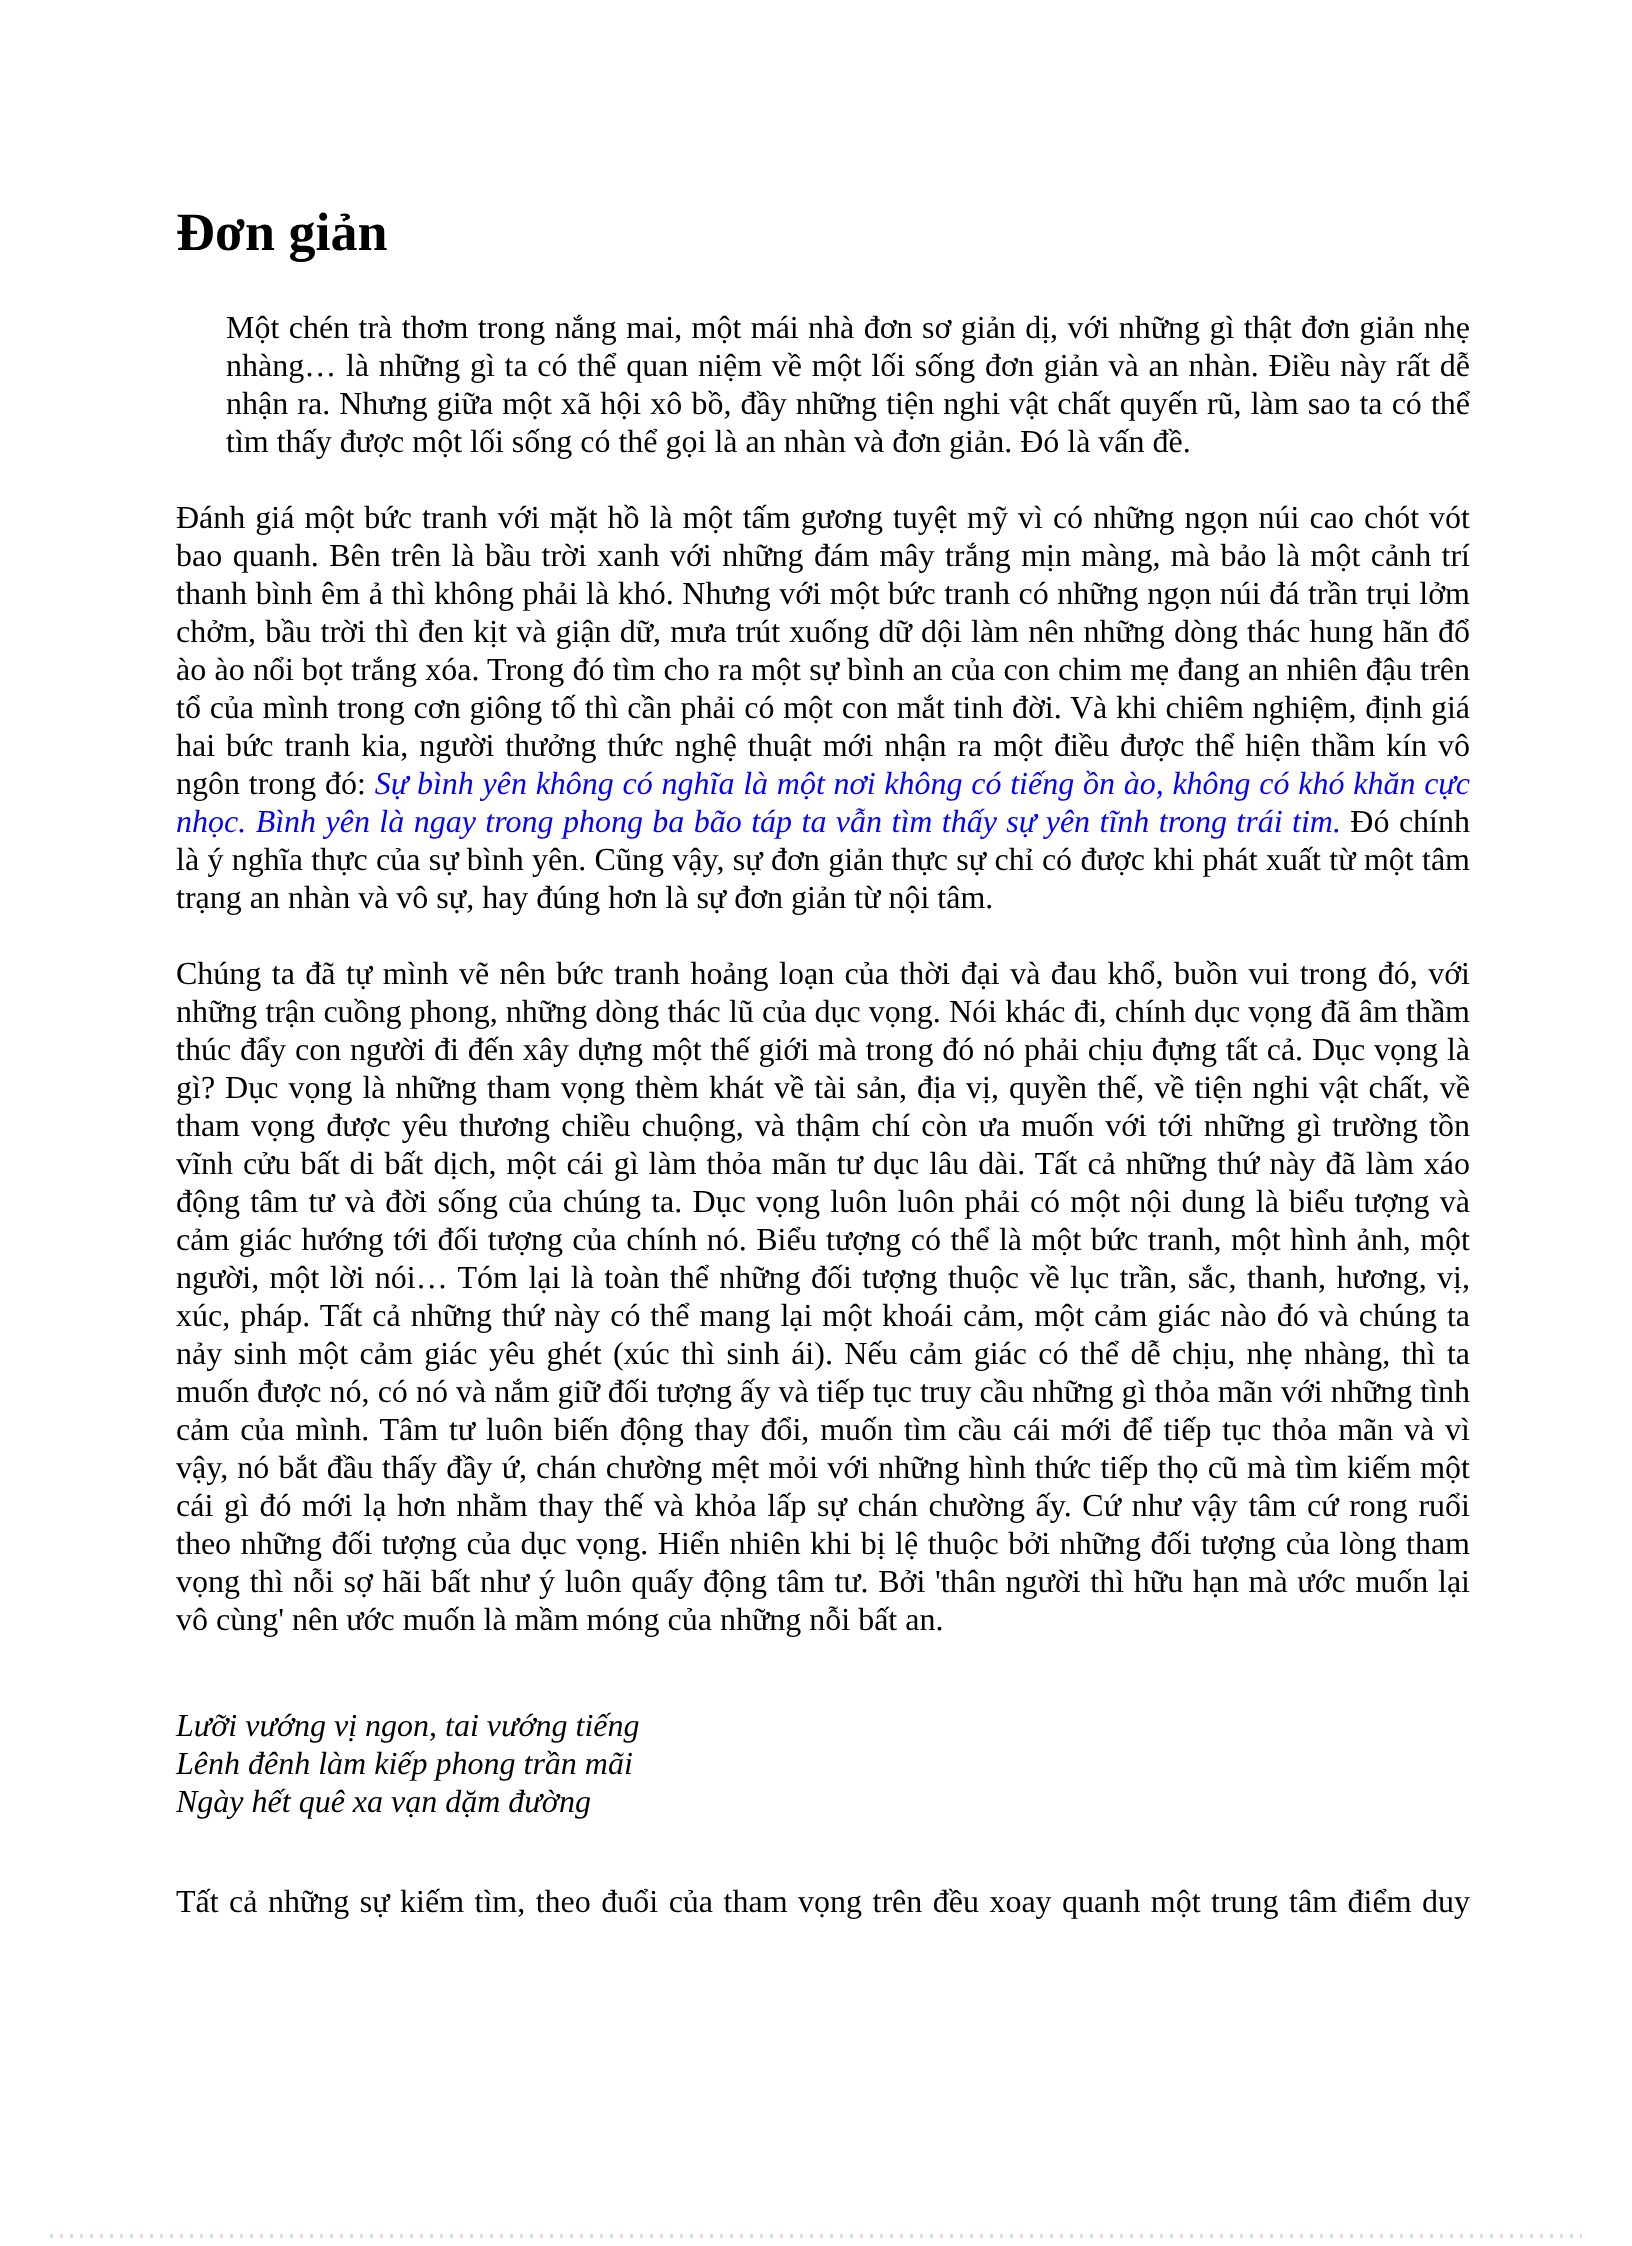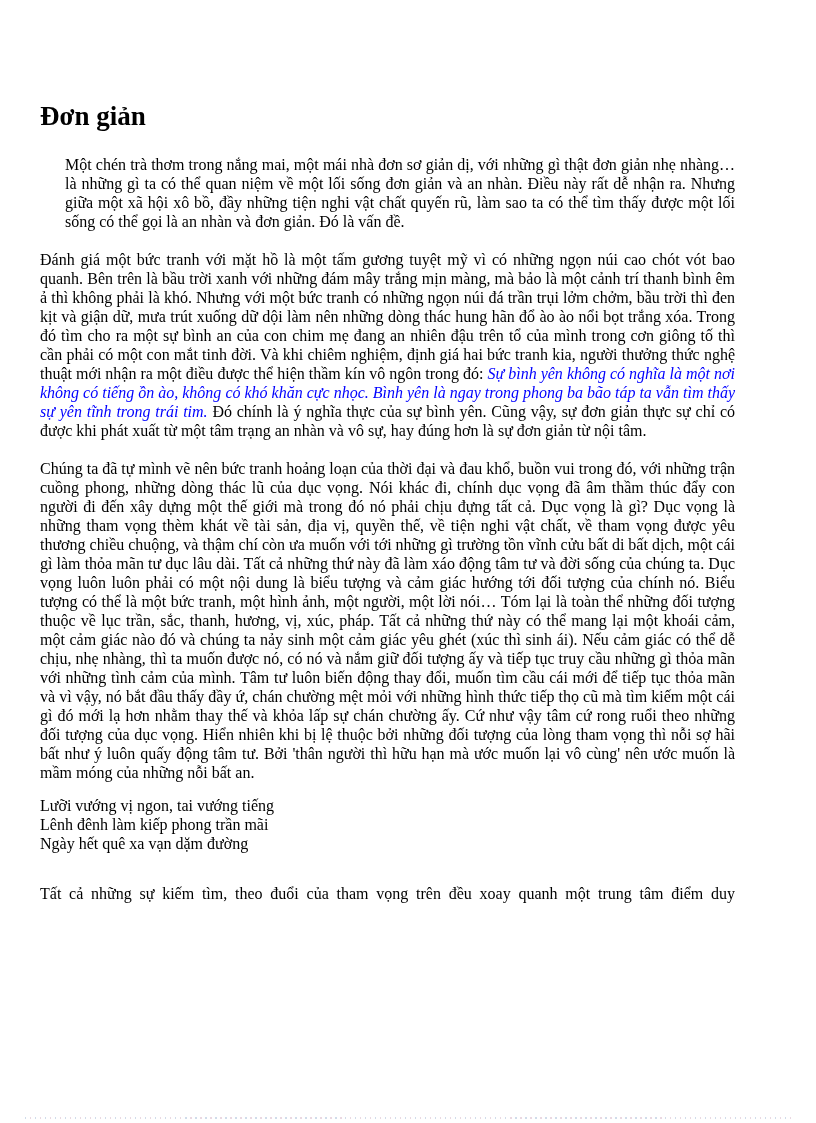--- a/index.html
+++ b/index.html
@@ -10,41 +10,42 @@
     position: relative;
     overflow: hidden;
     font-family: "Liberation Serif", "DejaVu Serif", serif;
     color: #000000;
   }
   .page {
     position: absolute;
     top: 0; left: 0;
     width: 816px;
     height: 1123px;
-    padding: 101px 81px 0 40px;
+    padding: 101px 81px 0 88px;
   }
   .doc-title {
     font-size: 27px;
     font-weight: bold;
     line-height: 1.15;
     margin-bottom: 23px;
   }
   .para {
     font-size: 16px;
     line-height: 19px;
     text-align: justify;
     margin-top: 19px;
   }
   .para.first { margin-top: 0; margin-left: 25px; }
   .highlight {
     font-weight: normal;
     font-style: italic;
   }
   .verse {
-    margin-top: 14px;
+    margin-top: 34px;
+    font-style: italic;
     font-size: 16px;
     line-height: 19px;
   }
   .para.continues {
     margin-top: 31px;
     text-align-last: justify;
   }
   .page-break-line {
     position: absolute;
     left: 25px;

